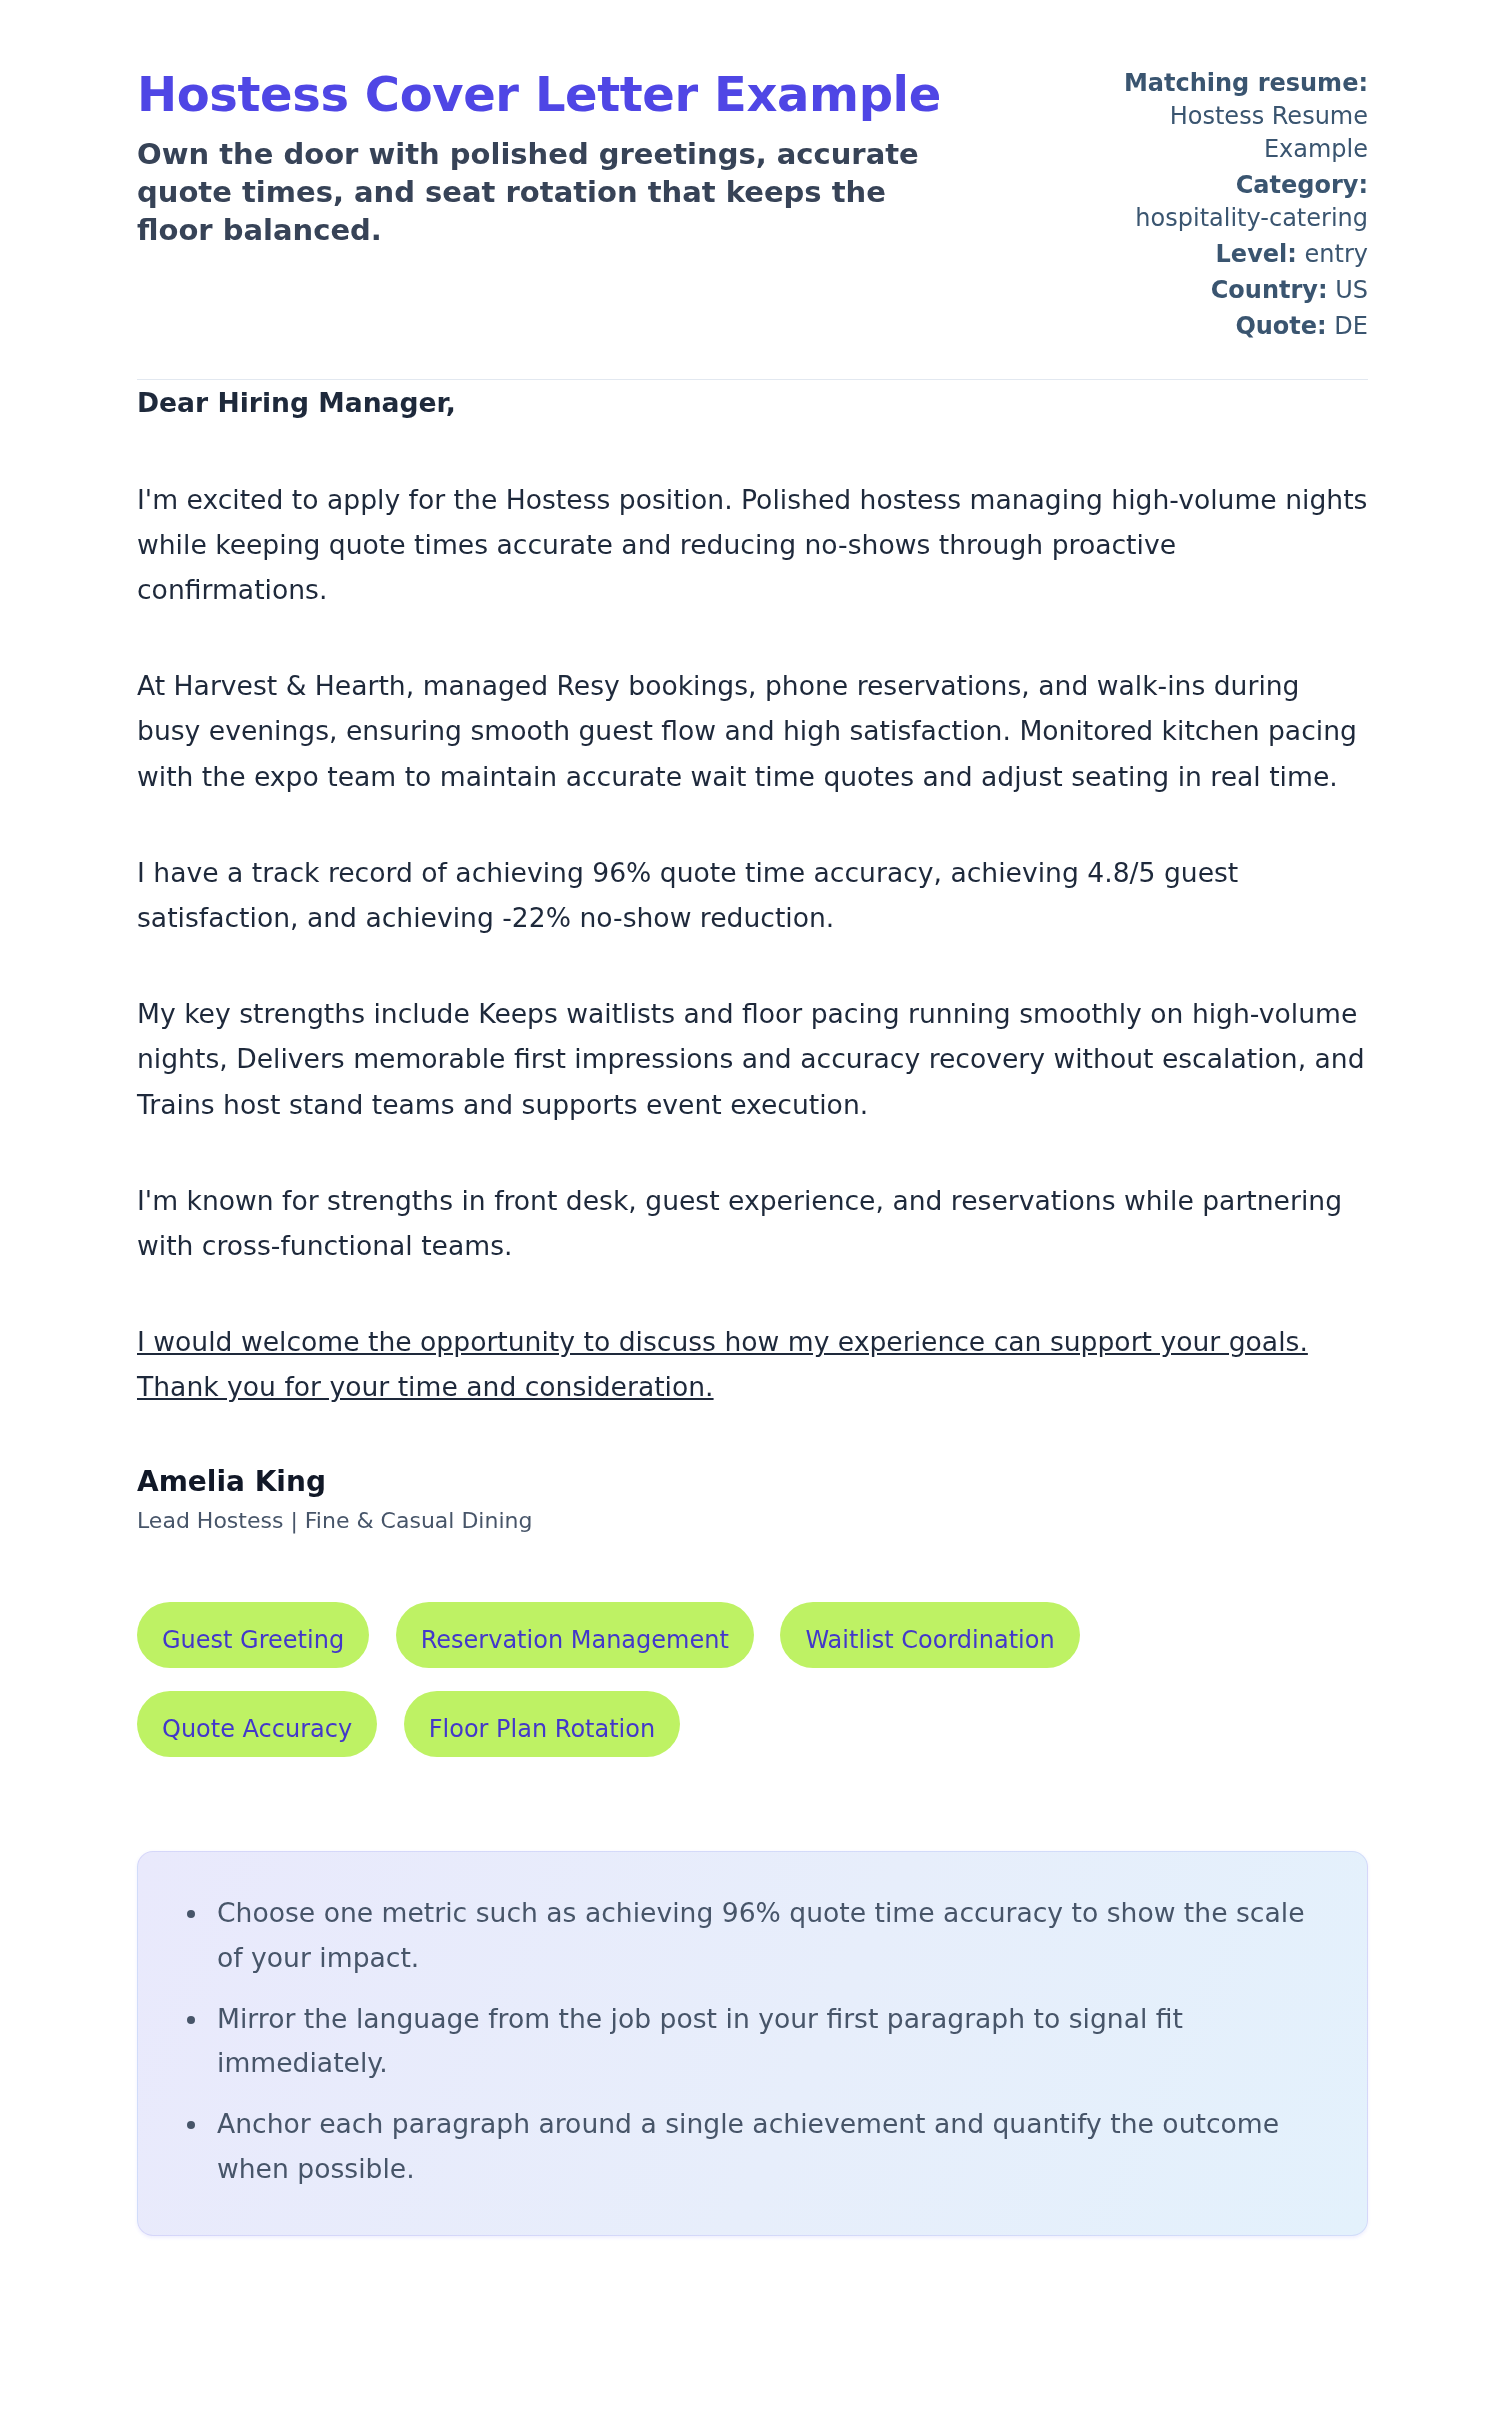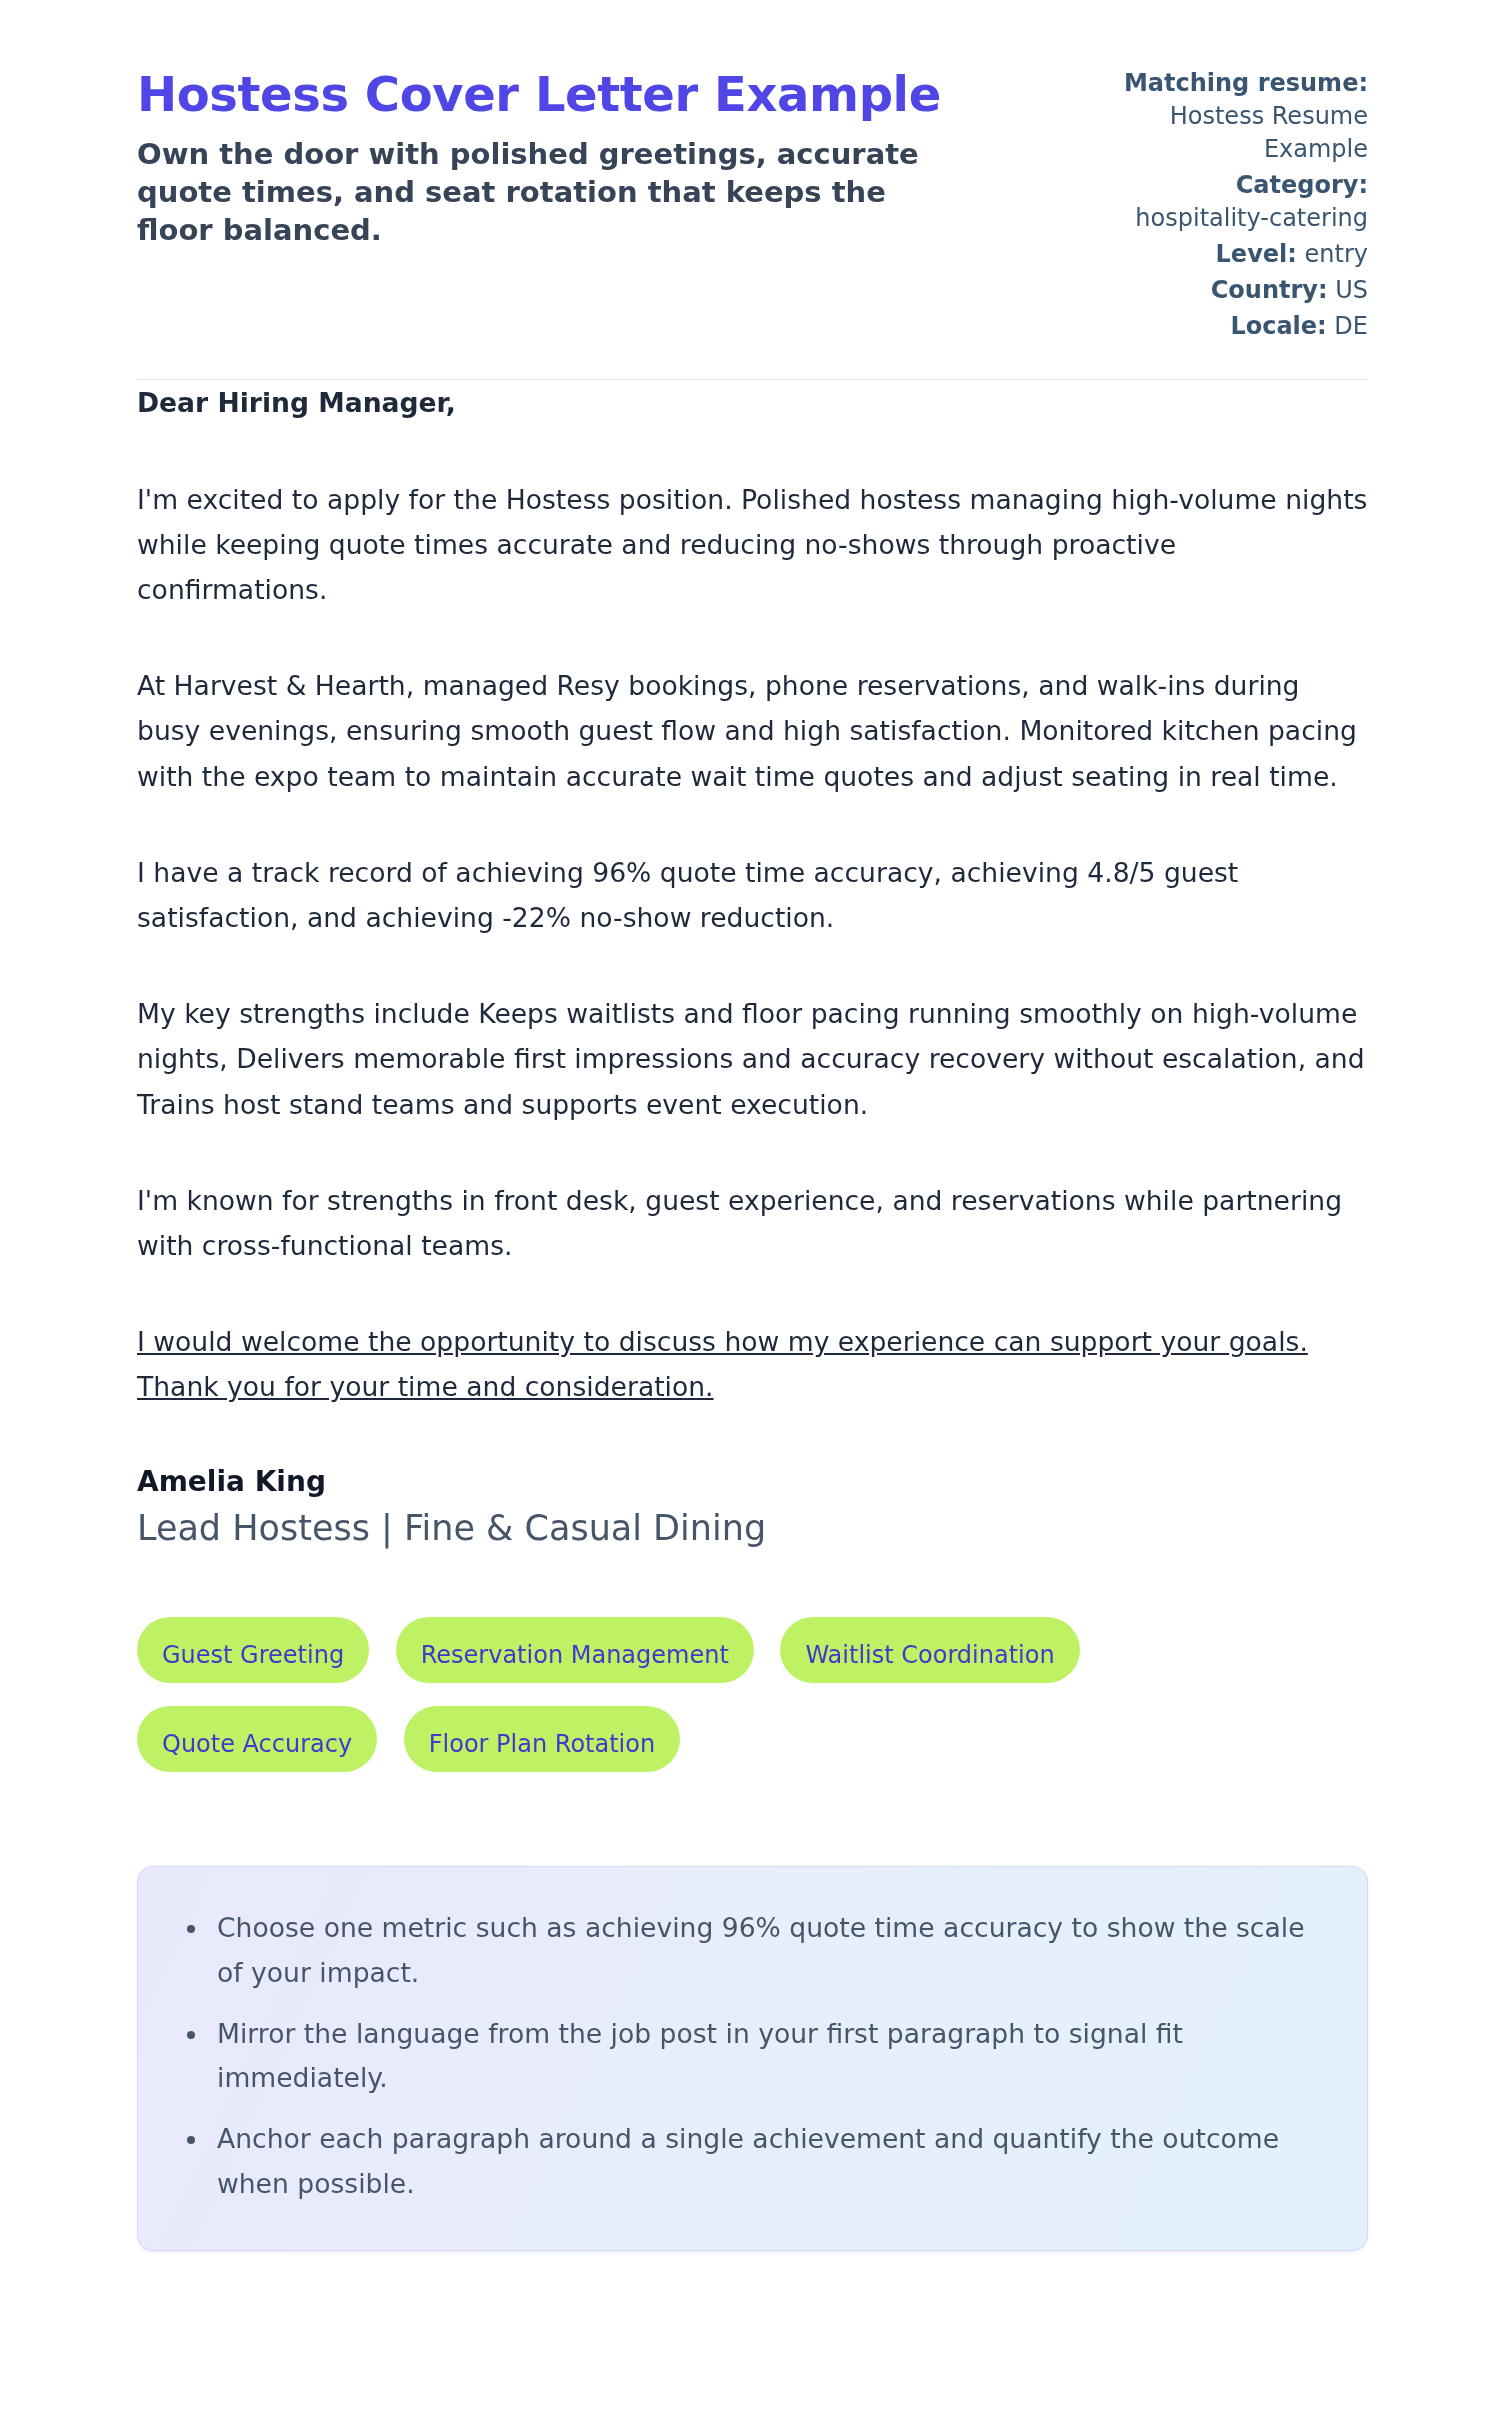--- a/index.html
+++ b/index.html
@@ -32,21 +32,21 @@
   
   .greeting {
     margin: 60px 0 41px; font-size: 26.6px; font-weight: 700; color: #4f46e5;
   }
   .letter p { margin: 0 0 51px; font-size: 26.6px; line-height: 1.7; color: #1e293b; }
   .letter p:last-child { margin-bottom: 12px; text-decoration: underline; }
 
   
   .signature { margin-top: 55px; }
   .signature-name { font-size: 28px; font-weight: 700; color: #111827; }
-  .signature-role { margin-top: 10.6px; font-size: 35px; color: #475569; }
+  .signature-role { margin-top: 10.6px; font-size: 22px; color: #475569; }
 
   
   .tags { margin-top: 69px; display: flex; flex-wrap: wrap; gap: 23px 26.6px; max-width: 1062px; }
   .tag-pill {
     background: #bef264; color: #4338ca; font-size: 24px; line-height: 1;
     padding: 26px 25px 16px; border-radius: 884px; white-space: nowrap;
   }
 
   
   .personalize {
@@ -87,21 +87,21 @@
       </div>
       <div class="meta-row">
         <span class="meta-label">Level:</span>
         <span class="meta-value">entry</span>
       </div>
       <div class="meta-row">
         <span class="meta-label">Country:</span>
         <span class="meta-value">US</span>
       </div>
       <div class="meta-row">
-        <span class="meta-label">Locale:</span>
+        <span class="meta-label">Quote:</span>
         <span class="meta-value">DE</span>
       </div>
     </div>
   </div>
 
   <hr class="divider">
 
   <div class="letter">
     <p class="greeting">Dear Hiring Manager,</p>
     <p>I'm excited to apply for the Hostess position. Polished hostess managing high-volume nights while keeping quote times accurate and reducing no-shows through proactive confirmations.</p>

